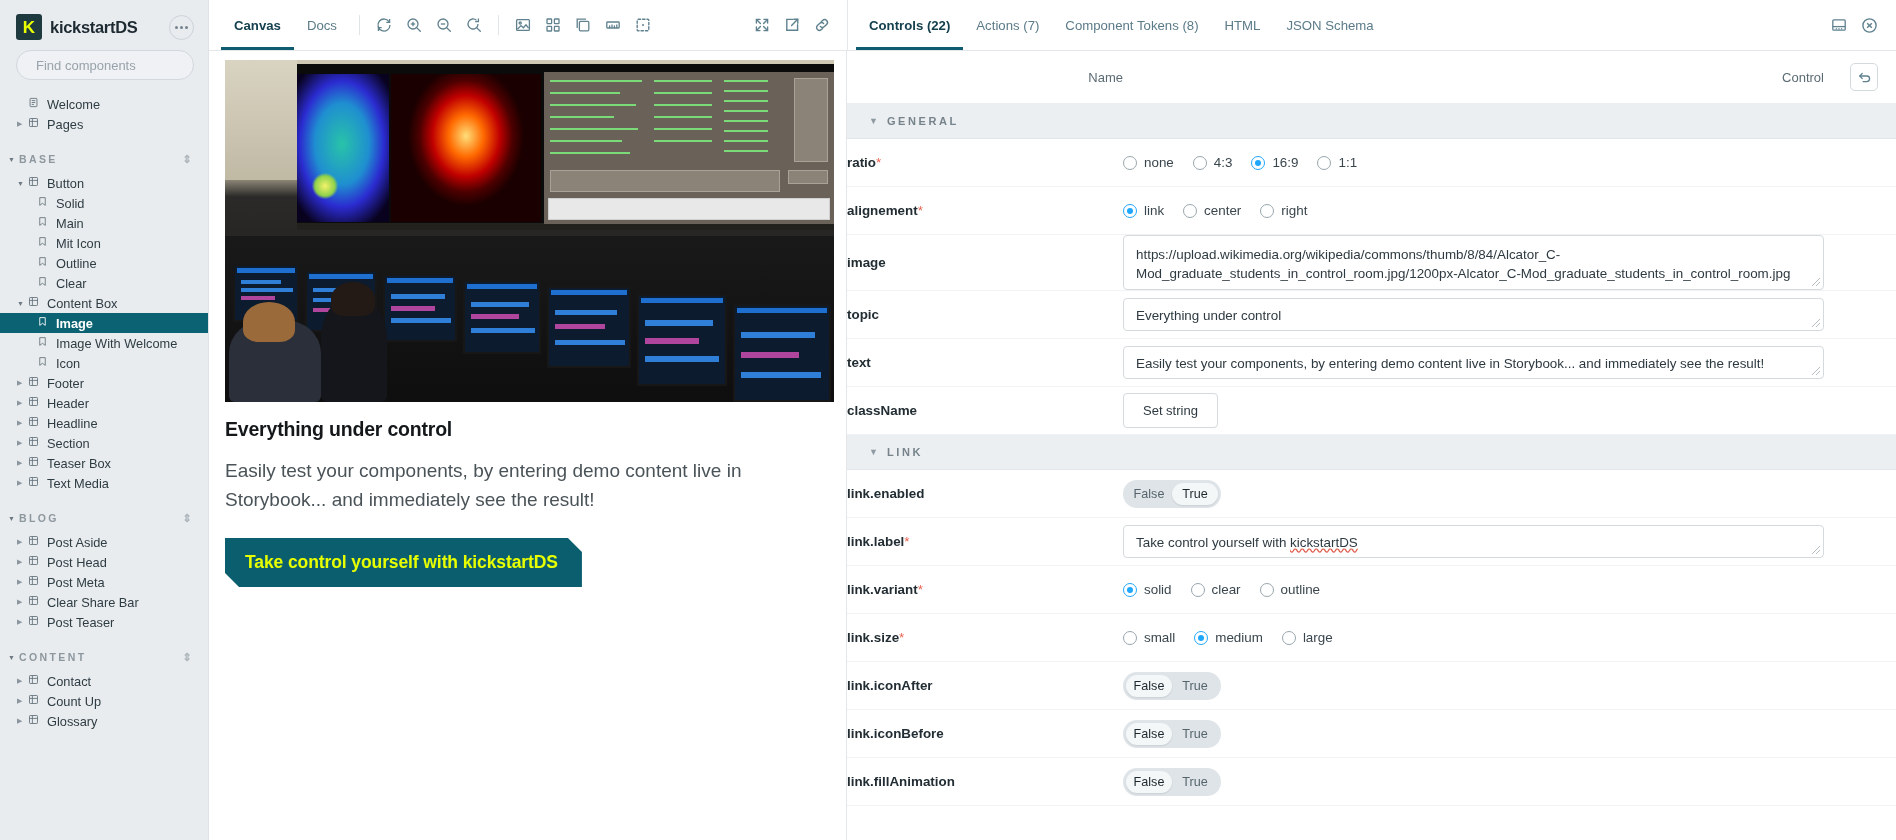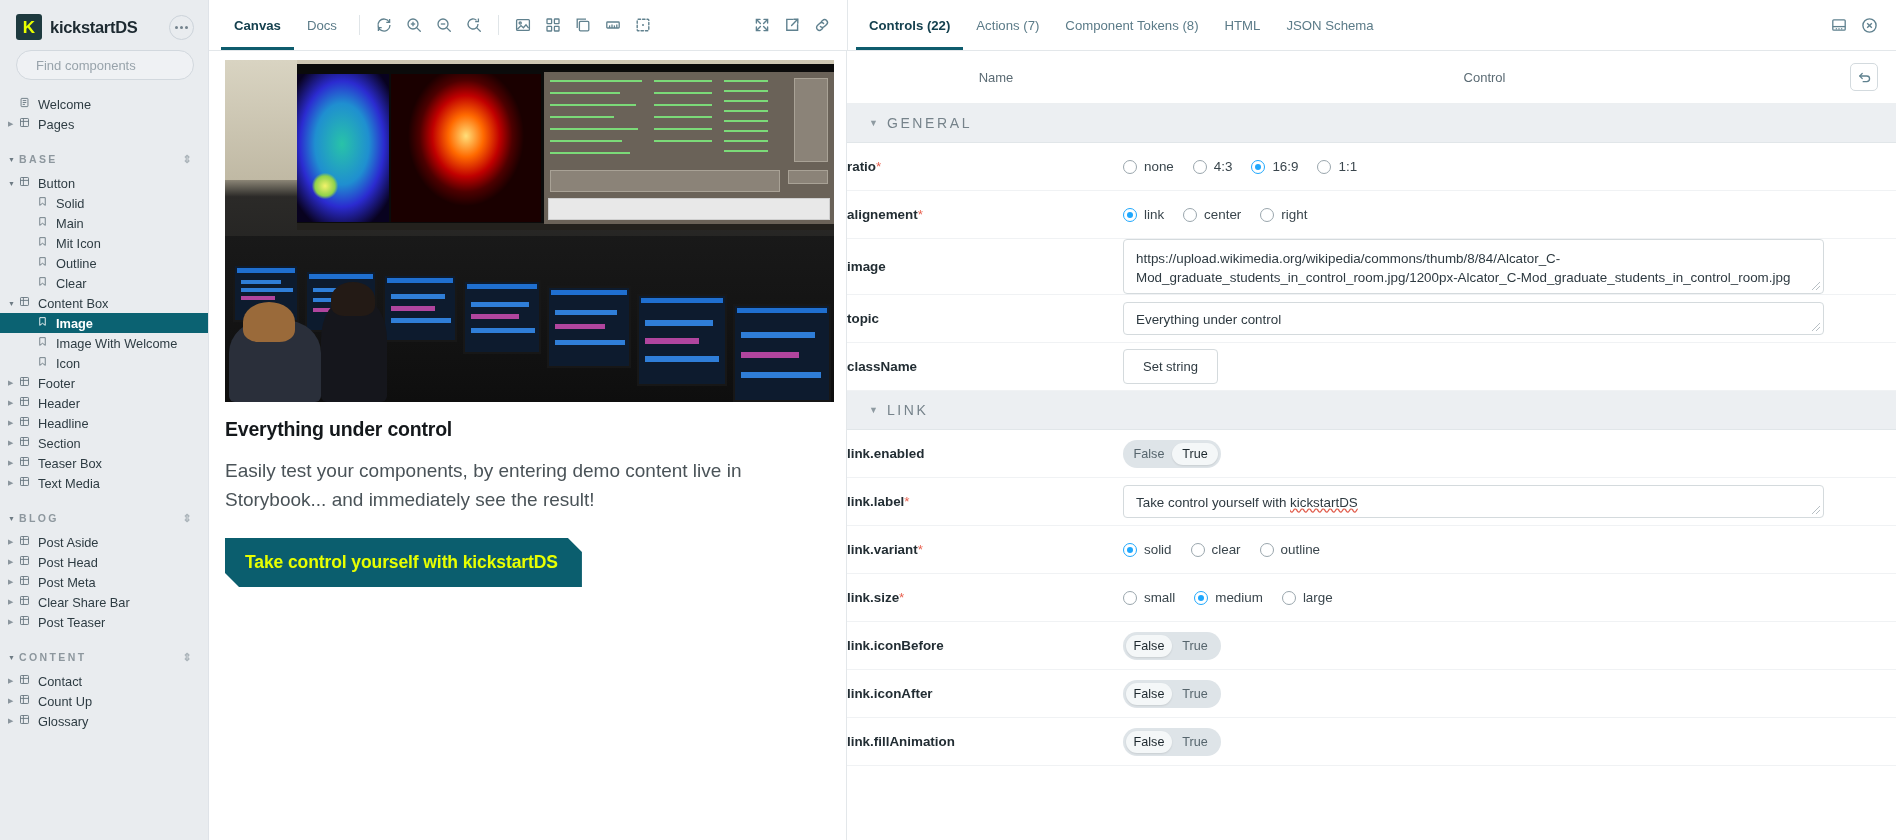--- a/index.html
+++ b/index.html
@@ -43,21 +43,21 @@
     font-size: 13px; color: #5b6770; font-family: "Liberation Sans", sans-serif;
   }
   .search-box input::placeholder { color: #98a3ab; }
   .sb-tree { flex: 1; overflow: hidden; padding-top: 4px; }
 
   .sb-row {
     display: flex; align-items: center; height: 20px;
     font-size: 12.8px; color: #2e3c43; cursor: pointer;
     padding-left: 8px; white-space: nowrap;
   }
-  .sb-row.l0 { padding-left: 8px; }
+  .sb-row.l0 { padding-left: 17px; }
   .sb-row.l1 { padding-left: 26px; }
   .sb-row.selected { background: #0b6272; color: #ffffff; font-weight: bold; }
   .sb-row.selected .gl { color: #ffffff; }
   .caret {
     width: 11px; flex: 0 0 11px; font-size: 7px; color: #8b969e;
     display: inline-block; text-align: left;
   }
   .caret.open { color: #6d7a83; }
   .gl { width: 19px; flex: 0 0 19px; color: #66757e; font-size: 12px; display:inline-block; }
   .sb-label { overflow: hidden; text-overflow: ellipsis; }
@@ -143,38 +143,38 @@
     margin-top: 23px; display: inline-block; background: #0b5e6e; color: #e8ff00;
     font-size: 17.5px; font-weight: bold; padding: 14px 24px 14px 20px;
     clip-path: polygon(0 0, calc(100% - 14px) 0, 100% 14px, 100% 100%, 14px 100%, 0 calc(100% - 14px));
     cursor: pointer; letter-spacing: -0.1px;
   }
 
   
   .panel { flex: 1; min-width: 0; border-left: 1px solid #e3e7ea; background: #fff; overflow: hidden; }
   .tbl { width: 100%; border-collapse: collapse; table-layout: fixed; }
   .tbl th {
-    text-align: center; font-size: 13px; font-weight: normal; color: #5b6b74;
+    text-align: right; font-size: 13px; font-weight: normal; color: #5b6b74;
     padding: 12px 0 12px 22px; border-bottom: 1px solid #eceff1; height: 44px;
   }
   .col-name { width: 276px; }
   .col-ctrl { width: auto; }
   .col-reset { width: 72px; }
   .reset-btn {
     width: 28px; height: 28px; border: 1px solid #d3dade; border-radius: 5px;
     display: flex; align-items: center; justify-content: center; color: #5f818f;
     cursor: pointer; margin-left: auto; margin-right: 18px; background: #fff;
   }
   .grp-row td {
     background: #eceff2; border-top: 1px solid #e1e6e9; border-bottom: 1px solid #e1e6e9;
     padding: 11px 0 11px 22px;
   }
   .grp-inner { display: flex; align-items: center; gap: 9px; cursor: pointer; }
   .grp-inner .cv { font-size: 9px; color: #8e9aa1; }
-  .grp-inner .gt { font-size: 14px; font-weight: normal; letter-spacing: 2.6px; color: #76838b; }
+  .grp-inner .gt { font-size: 11px; font-weight: bold; letter-spacing: 2.6px; color: #76838b; }
 
   .ctl-row td { border-bottom: 1px solid #f0f2f4; padding: 0; vertical-align: middle; }
   .ctl-name { padding: 0 0 0 22px; font-size: 13.4px; font-weight: bold; color: #222d33; }
   .req { color: #e8614f; font-weight: normal; }
   .ctl-cell { padding: 14px 22px 14px 0; }
   .h48 { height: 48px; }
 
   .radios { display: flex; align-items: center; gap: 19px; }
   .radio { display: flex; align-items: center; gap: 7px; font-size: 13.4px; color: #3a464d; cursor: pointer; }
   .dot { width: 14px; height: 14px; border-radius: 50%; border: 1.5px solid #9aa6ad; background: #fff; display:block; position: relative; }
@@ -791,20 +791,27 @@
                 <td></td>
               </tr>
               <tr class="ctl-row">
                 <td class="ctl-name h48"><span>topic</span></td>
                 <td class="ctl-cell">
                   <div class="inp one sq"><span>Everything under control</span></div>
                 </td>
                 <td></td>
               </tr>
               <tr class="ctl-row">
+                <td class="ctl-name h48"><span>text</span></td>
+                <td class="ctl-cell">
+                  <div class="inp one sq"><span>Easily test your components, by entering demo content live in Storybook... and immediately see the result!</span></div>
+                </td>
+                <td></td>
+              </tr>
+              <tr class="ctl-row">
                 <td class="ctl-name h48"><span>className</span></td>
                 <td class="ctl-cell"><button class="setstr">Set string</button></td>
                 <td></td>
               </tr>
               <tr class="grp-row">
                 <td colspan="3">
                   <div class="grp-inner">
                     <span class="cv">▼</span>
                     <span class="gt">LINK</span>
                   </div>
@@ -859,36 +866,36 @@
                     </label>
                     <label class="radio">
                       <span class="dot"></span>
                       <span>large</span>
                     </label>
                   </div>
                 </td>
                 <td></td>
               </tr>
               <tr class="ctl-row">
+                <td class="ctl-name h48"><span>link.iconAfter</span></td>
+                <td class="ctl-cell"><div class="toggle">
+                    <span class="sel">False</span>
+                    <span>True</span>
+                  </div></td>
+                <td></td>
+              </tr>
+              <tr class="ctl-row">
                 <td class="ctl-name h48"><span>link.iconBefore</span></td>
                 <td class="ctl-cell"><div class="toggle">
                     <span class="sel">False</span>
                     <span>True</span>
                   </div></td>
                 <td></td>
               </tr>
               <tr class="ctl-row">
-                <td class="ctl-name h48"><span>link.iconAfter</span></td>
-                <td class="ctl-cell"><div class="toggle">
-                    <span class="sel">False</span>
-                    <span>True</span>
-                  </div></td>
-                <td></td>
-              </tr>
-              <tr class="ctl-row">
                 <td class="ctl-name h48"><span>link.fillAnimation</span></td>
                 <td class="ctl-cell"><div class="toggle">
                     <span class="sel">False</span>
                     <span>True</span>
                   </div></td>
                 <td></td>
               </tr>
             </tbody>
         </table>
       </section>

